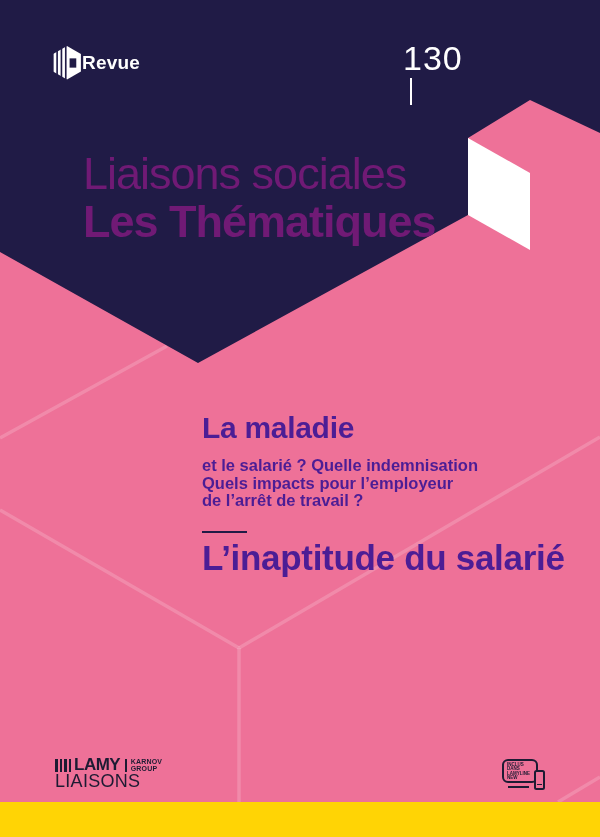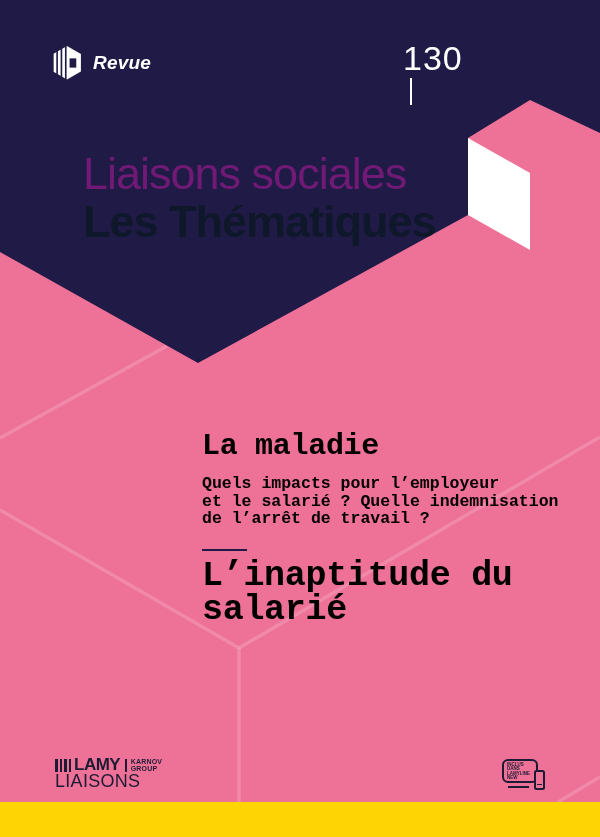--- a/index.html
+++ b/index.html
@@ -5,35 +5,35 @@
   html,body{margin:0;padding:0;background:#fff;}
   .cover{
     position:relative;width:600px;height:837px;overflow:hidden;
     background:#ee7198;
     font-family:"Liberation Sans", sans-serif;
     -webkit-font-smoothing:antialiased;
   }
   svg.deco, svg.header-shape{position:absolute;top:0;left:0;display:block;}
 
   
-  .brand{position:absolute;left:52px;top:46px;display:flex;align-items:center;gap:11px;font-style:italic;}
+  .brand{position:absolute;left:52px;top:46px;display:flex;align-items:center;}
   .brand-name{color:#ffffff;font-size:19px;font-weight:700;letter-spacing:.2px;}
 
   .issue{position:absolute;left:403px;top:41px;display:flex;color:#ffffff;flex-direction:column;}
   .issue-number{font-size:34px;font-weight:300;line-height:34px;letter-spacing:1px;}
   .issue-divider{width:2px;height:27px;background:#ffffff;margin:3px 8px 0 7px;}
   .issue-meta{display:flex;flex-direction:column;padding-top:4px;}
   .issue-meta span{font-size:13.5px;font-weight:700;line-height:13px;}
 
   .masthead{position:absolute;left:83px;top:150px;}
   .masthead-line1{font-size:45px;font-weight:400;line-height:48px;letter-spacing:-1px;color:#701a75;}
-  .masthead-line2{font-size:45px;font-weight:700;line-height:48px;letter-spacing:-1px;color:#0f172a;}
+  .masthead-line2{font-size:45px;font-weight:700;line-height:48px;letter-spacing:-1px;color:#701a75;}
 
   
-  .topics{position:absolute;left:202px;top:429px;color:#000000;font-family:Liberation Mono, monospace;}
+  .topics{position:absolute;left:202px;top:411px;color:#4c1d95;}
   .topic-title{font-size:30px;font-weight:700;letter-spacing:-0.3px;line-height:34px;}
   .topic-subtitle{margin-top:12px;font-size:16.5px;font-weight:700;line-height:17.5px;}
   .topic-divider{width:45px;height:2px;background:#201b46;margin-top:21px;}
   .secondary-title{margin-top:8px;font-size:35px;font-weight:700;letter-spacing:-0.3px;line-height:34px;}
 
   
   .publisher{position:absolute;left:55px;top:758px;color:#1d1b33;}
   .publisher-row1{display:flex;align-items:flex-start;}
   .bars{display:flex;gap:2px;margin:1px 3px 0 0;}
   .bars i{display:block;width:2.5px;height:13px;background:#1d1b33;}
@@ -98,22 +98,22 @@
   </div>
 
   <div class="masthead">
     <div class="masthead-line1">Liaisons sociales</div>
     <div class="masthead-line2">Les Thématiques</div>
   </div>
 
   <div class="topics">
     <div class="topic-title">La maladie</div>
     <div class="topic-subtitle">
+      <div>et le salarié ? Quelle indemnisation</div>
       <div>Quels impacts pour l’employeur</div>
-      <div>et le salarié ? Quelle indemnisation</div>
       <div>de l’arrêt de travail ?</div>
     </div>
     <div class="topic-divider"></div>
     <div class="secondary-title">L’inaptitude du salarié</div>
   </div>
 
   <div class="publisher">
     <div class="publisher-row1">
       <span class="bars">
         <i></i>

